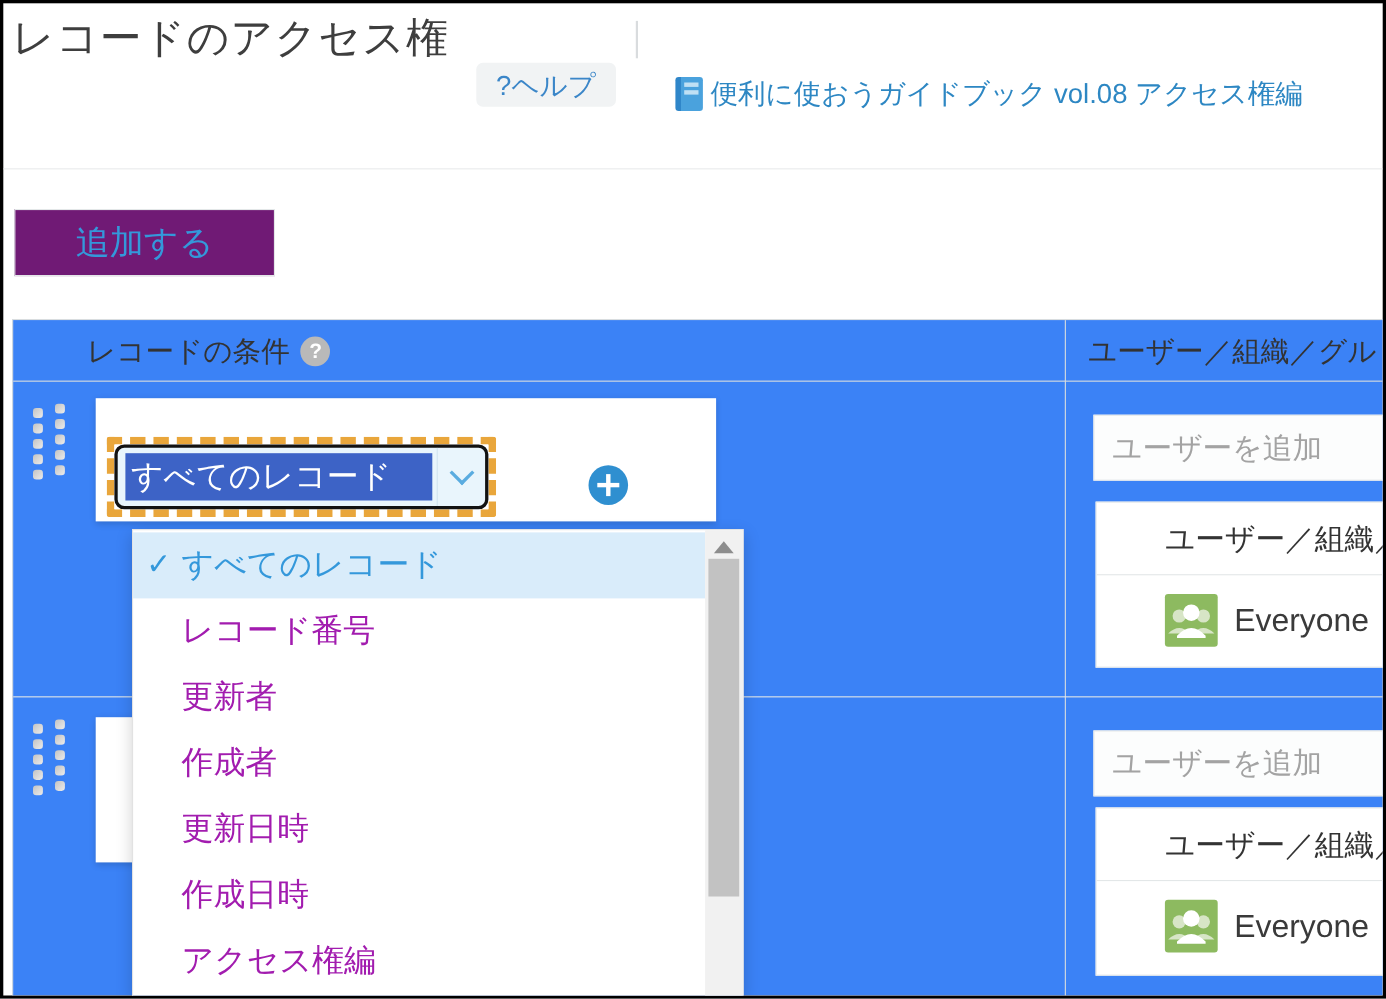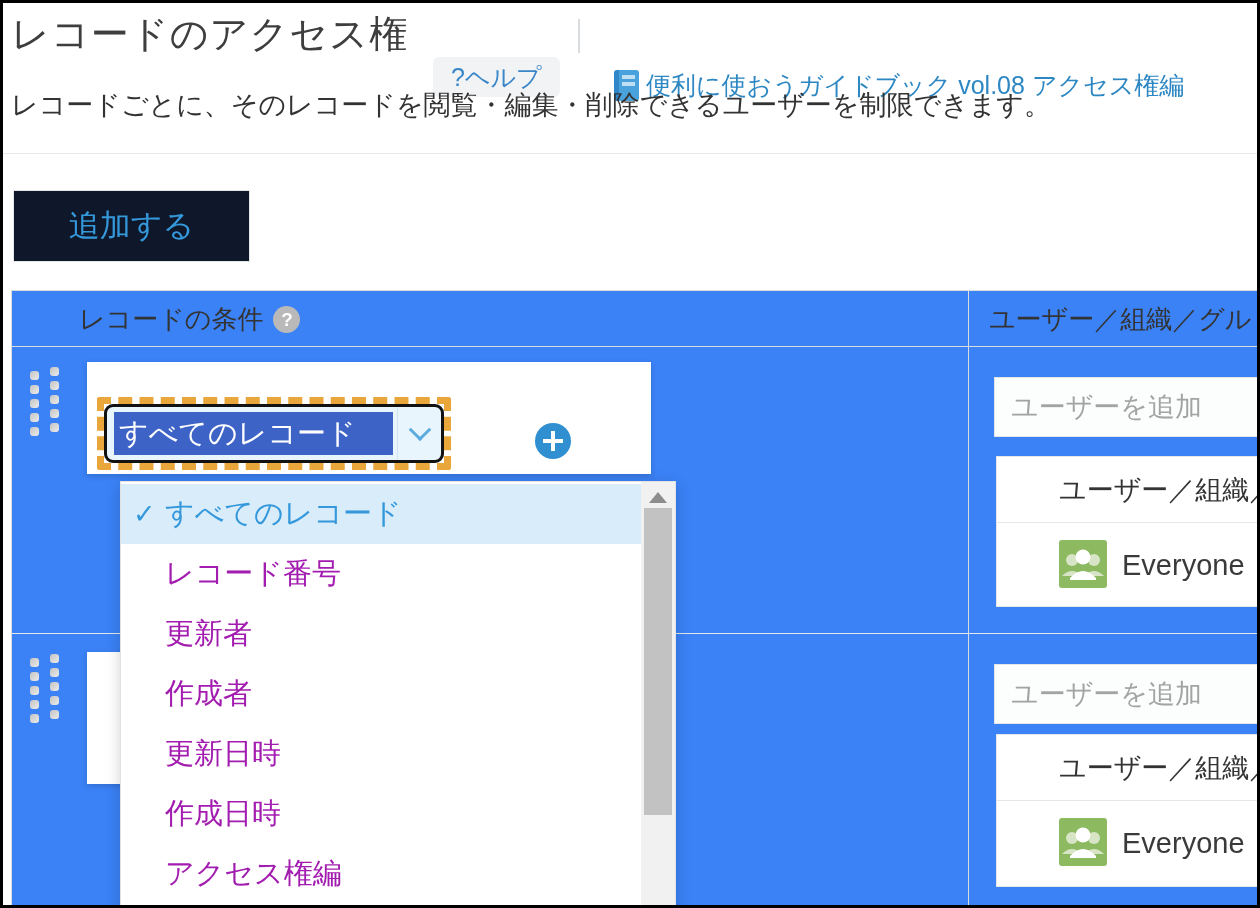--- a/index.html
+++ b/index.html
@@ -22,22 +22,22 @@
                background:linear-gradient(90deg,#2f86c9 0 5px,#4aa2dd 5px 100%);
                position:relative; }
   .book-icon:before { content:""; position:absolute; left:8px; right:4px; top:5px; height:4px;
                       background:#bfe0f4; box-shadow:0 7px 0 #bfe0f4; }
 
   .description { position:absolute; left:8px; top:84px; font-size:27px; color:#333; }
 
   .section-divider { position:absolute; left:0; top:150px; width:1254px; height:1px; background:#e8eaeb; }
 
   
-  .add-button { position:absolute; left:10px; top:187px; width:237px; height:72px;
-                background:#0f172a; border:1px solid #e3e7e8; color:#3498db;
+  .add-button { position:absolute; left:10px; top:187px; width:237px; height:61px;
+                background:#701a75; border:1px solid #e3e7e8; color:#3498db;
                 font-size:31px; font-family:inherit; cursor:pointer; }
 
   
   .perm-table { position:absolute; left:8px; top:287px; width:1246px; height:615px;
                 border-top:1px solid #d9dddf; border-left:1px solid #d9dddf; background:#3b82f6; }
   .col-divider { position:absolute; left:956px; top:0; bottom:0; width:1px; background:#d9dddf; }
   .thead { position:relative; height:56px; border-bottom:1px solid #d9dddf; }
   .th-condition { position:absolute; left:67px; top:0; height:56px; display:flex;
                   align-items:center; font-size:26px; color:#333; }
   .q-icon { display:inline-block; width:27px; height:27px; margin-left:10px; border-radius:50%;
@@ -124,21 +124,20 @@
 
   <span class="help-badge">?ヘルプ</span>
 
   <div class="head-divider"></div>
 
   <a class="guide-link">
     <span class="book-icon"></span>
     <span>便利に使おうガイドブック vol.08 アクセス権編</span>
   </a>
 
-  <p class="description">レコードごとに、そのレコードを閲覧・編集・削除できるユーザーを制限できます。</p>
 
   <div class="section-divider"></div>
 
   <button class="add-button">追加する</button>
 
   <div class="perm-table">
     <div class="col-divider"></div>
 
     <div class="thead">
       <div class="th-condition">

